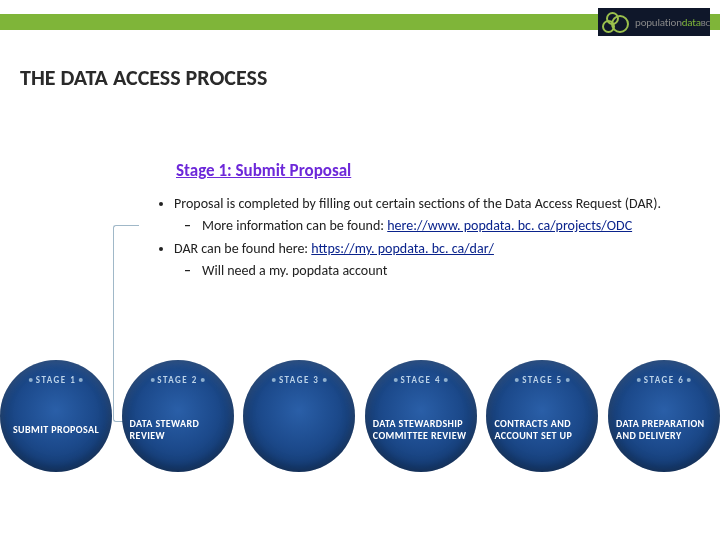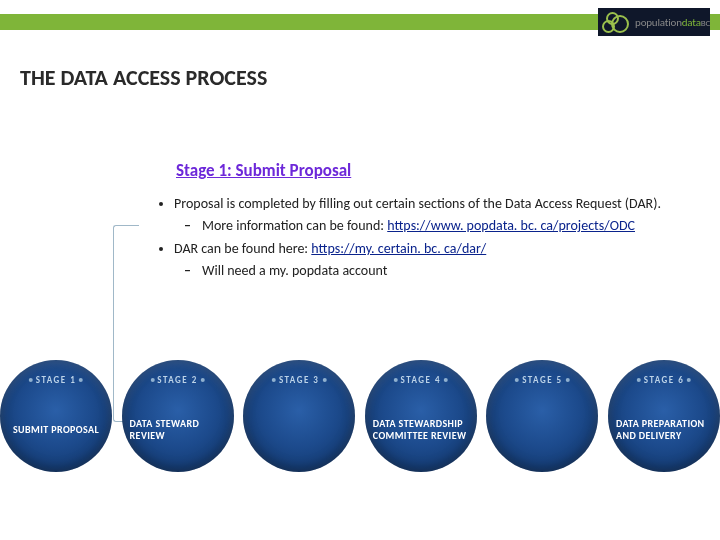--- a/index.html
+++ b/index.html
@@ -194,26 +194,26 @@
 <div class="stage-heading">Stage 1: Submit Proposal</div>
 
 <div class="connector"></div>
 
 <div class="body-content">
   <ul>
     <li>
       <span>Proposal is completed by filling out certain sections of the Data Access Request (DAR).</span>
       <ul>
         <li>
-          <span>More information can be found: </span><a href="#">https://www. popdata. bc. ca/projects/ODC</a>
+          <span>More information can be found: </span><a href="#">here://www. popdata. bc. ca/projects/ODC</a>
         </li>
       </ul>
     </li>
     <li>
-      <span>DAR can be found here: </span><a href="#">https://my. certain. bc. ca/dar/</a>
+      <span>DAR can be found here: </span><a href="#">https://my. popdata. bc. ca/dar/</a>
       <ul>
         <li>Will need a my. popdata account</li>
       </ul>
     </li>
   </ul>
 </div>
 
 <div class="stages">
   <div class="stage-circle">
     <div class="stage-tag">STAGE 1</div>
@@ -225,18 +225,19 @@
   </div>
   <div class="stage-circle">
     <div class="stage-tag">STAGE 3</div>
   </div>
   <div class="stage-circle">
     <div class="stage-tag">STAGE 4</div>
     <div class="stage-label">DATA STEWARDSHIP COMMITTEE REVIEW</div>
   </div>
   <div class="stage-circle">
     <div class="stage-tag">STAGE 5</div>
+    <div class="stage-label">CONTRACTS AND ACCOUNT SET UP</div>
   </div>
   <div class="stage-circle">
     <div class="stage-tag">STAGE 6</div>
     <div class="stage-label">DATA PREPARATION AND DELIVERY</div>
   </div>
 </div>
 
 </body></html>

